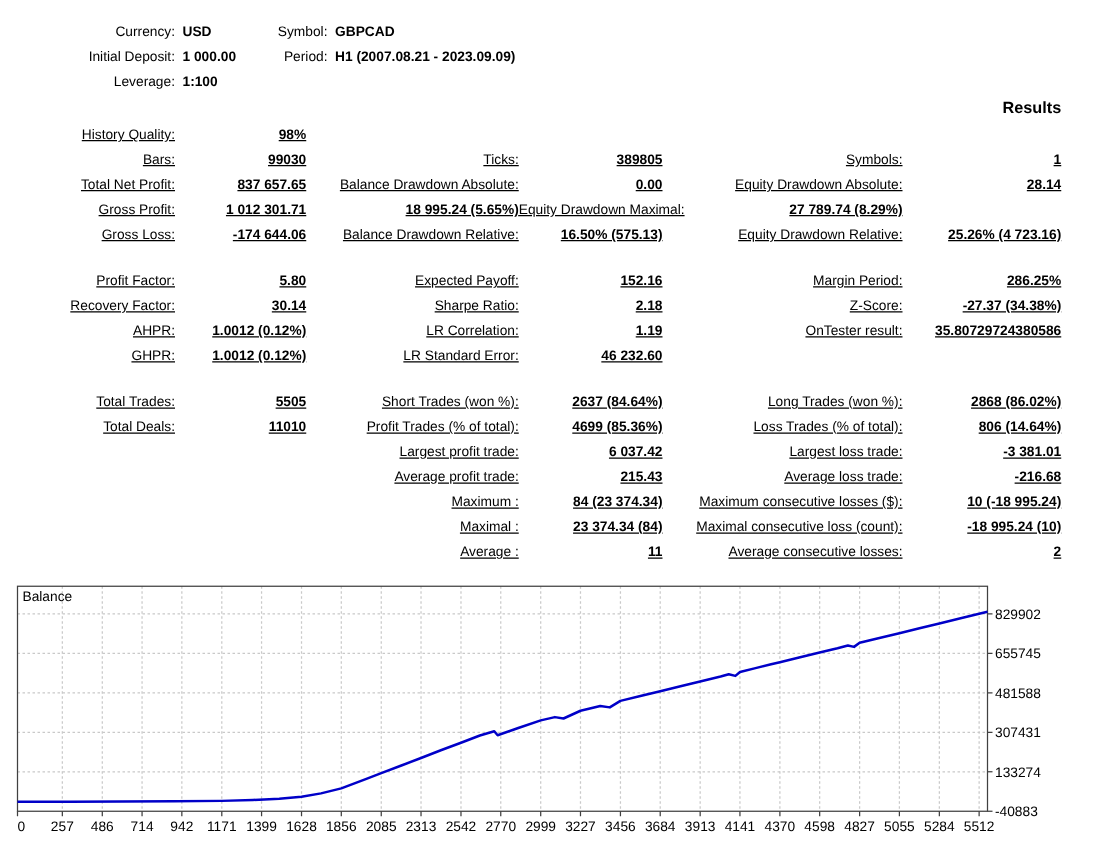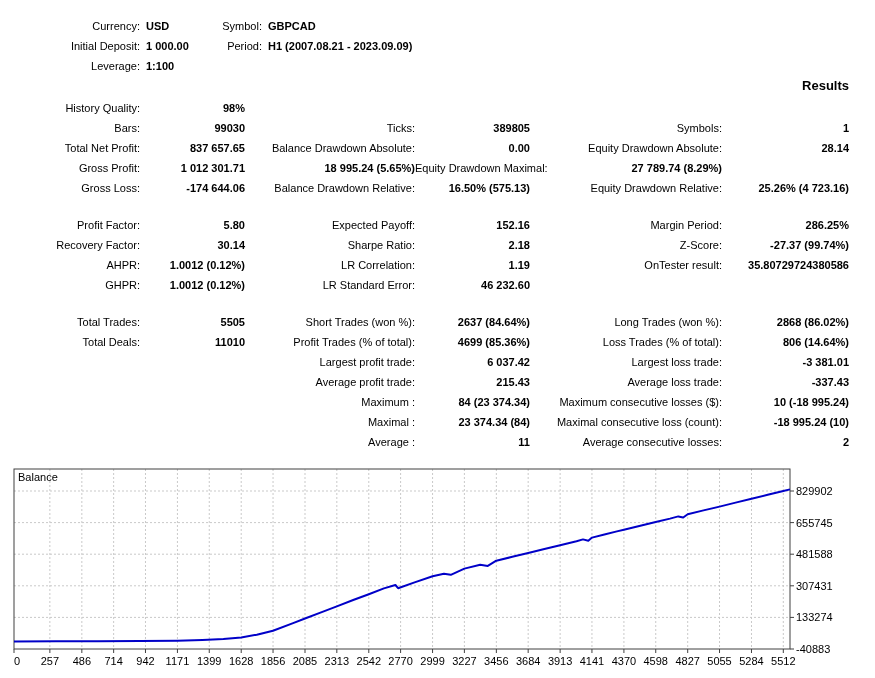--- a/index.html
+++ b/index.html
@@ -10,21 +10,21 @@
   .header-grid {
     display:grid; grid-template-columns:140px 74px 48px auto;
     padding-top:16px; line-height:20px;
   }
   .lab { text-align:right; white-space:nowrap; }
   .val { font-weight:bold; padding-left:6px; white-space:nowrap; }
   .results-title {
     width:849px; text-align:right; font-weight:bold; font-size:13px;
     line-height:20px; height:20px;
   }
-  .stats-block { margin-top:17px; }
+  .stats-block { margin-top:17px;text-decoration:underline; }
   .stats-block:first-child { margin-top:2px; }
   .stats-row {
     display:grid; grid-template-columns:140px 105px 170px 115px 192px 127px;
     height:20px; line-height:20px;
   }
   .stats-row .cell { text-align:right; white-space:nowrap; overflow:visible; }
   .stats-row .cell.v { font-weight:bold; }
   #chart { display:block; margin-top:12px; }
   svg text { font-family:"Liberation Sans", sans-serif; font-size:11px; fill:#000; }
 </style>
@@ -100,21 +100,21 @@
           <div class="cell v">152.16</div>
           <div class="cell l">Margin Period:</div>
           <div class="cell v">286.25%</div>
         </div>
         <div class="stats-row">
           <div class="cell l">Recovery Factor:</div>
           <div class="cell v">30.14</div>
           <div class="cell l">Sharpe Ratio:</div>
           <div class="cell v">2.18</div>
           <div class="cell l">Z-Score:</div>
-          <div class="cell v">-27.37 (99.74%)</div>
+          <div class="cell v">-27.37 (34.38%)</div>
         </div>
         <div class="stats-row">
           <div class="cell l">AHPR:</div>
           <div class="cell v">1.0012 (0.12%)</div>
           <div class="cell l">LR Correlation:</div>
           <div class="cell v">1.19</div>
           <div class="cell l">OnTester result:</div>
           <div class="cell v">35.80729724380586</div>
         </div>
         <div class="stats-row">
@@ -150,21 +150,21 @@
           <div class="cell v">6 037.42</div>
           <div class="cell l">Largest loss trade:</div>
           <div class="cell v">-3 381.01</div>
         </div>
         <div class="stats-row">
           <div class="cell l"></div>
           <div class="cell v"></div>
           <div class="cell l">Average profit trade:</div>
           <div class="cell v">215.43</div>
           <div class="cell l">Average loss trade:</div>
-          <div class="cell v">-337.43</div>
+          <div class="cell v">-216.68</div>
         </div>
         <div class="stats-row">
           <div class="cell l"></div>
           <div class="cell v"></div>
           <div class="cell l">Maximum :</div>
           <div class="cell v">84 (23 374.34)</div>
           <div class="cell l">Maximum consecutive losses ($):</div>
           <div class="cell v">10 (-18 995.24)</div>
         </div>
         <div class="stats-row">

